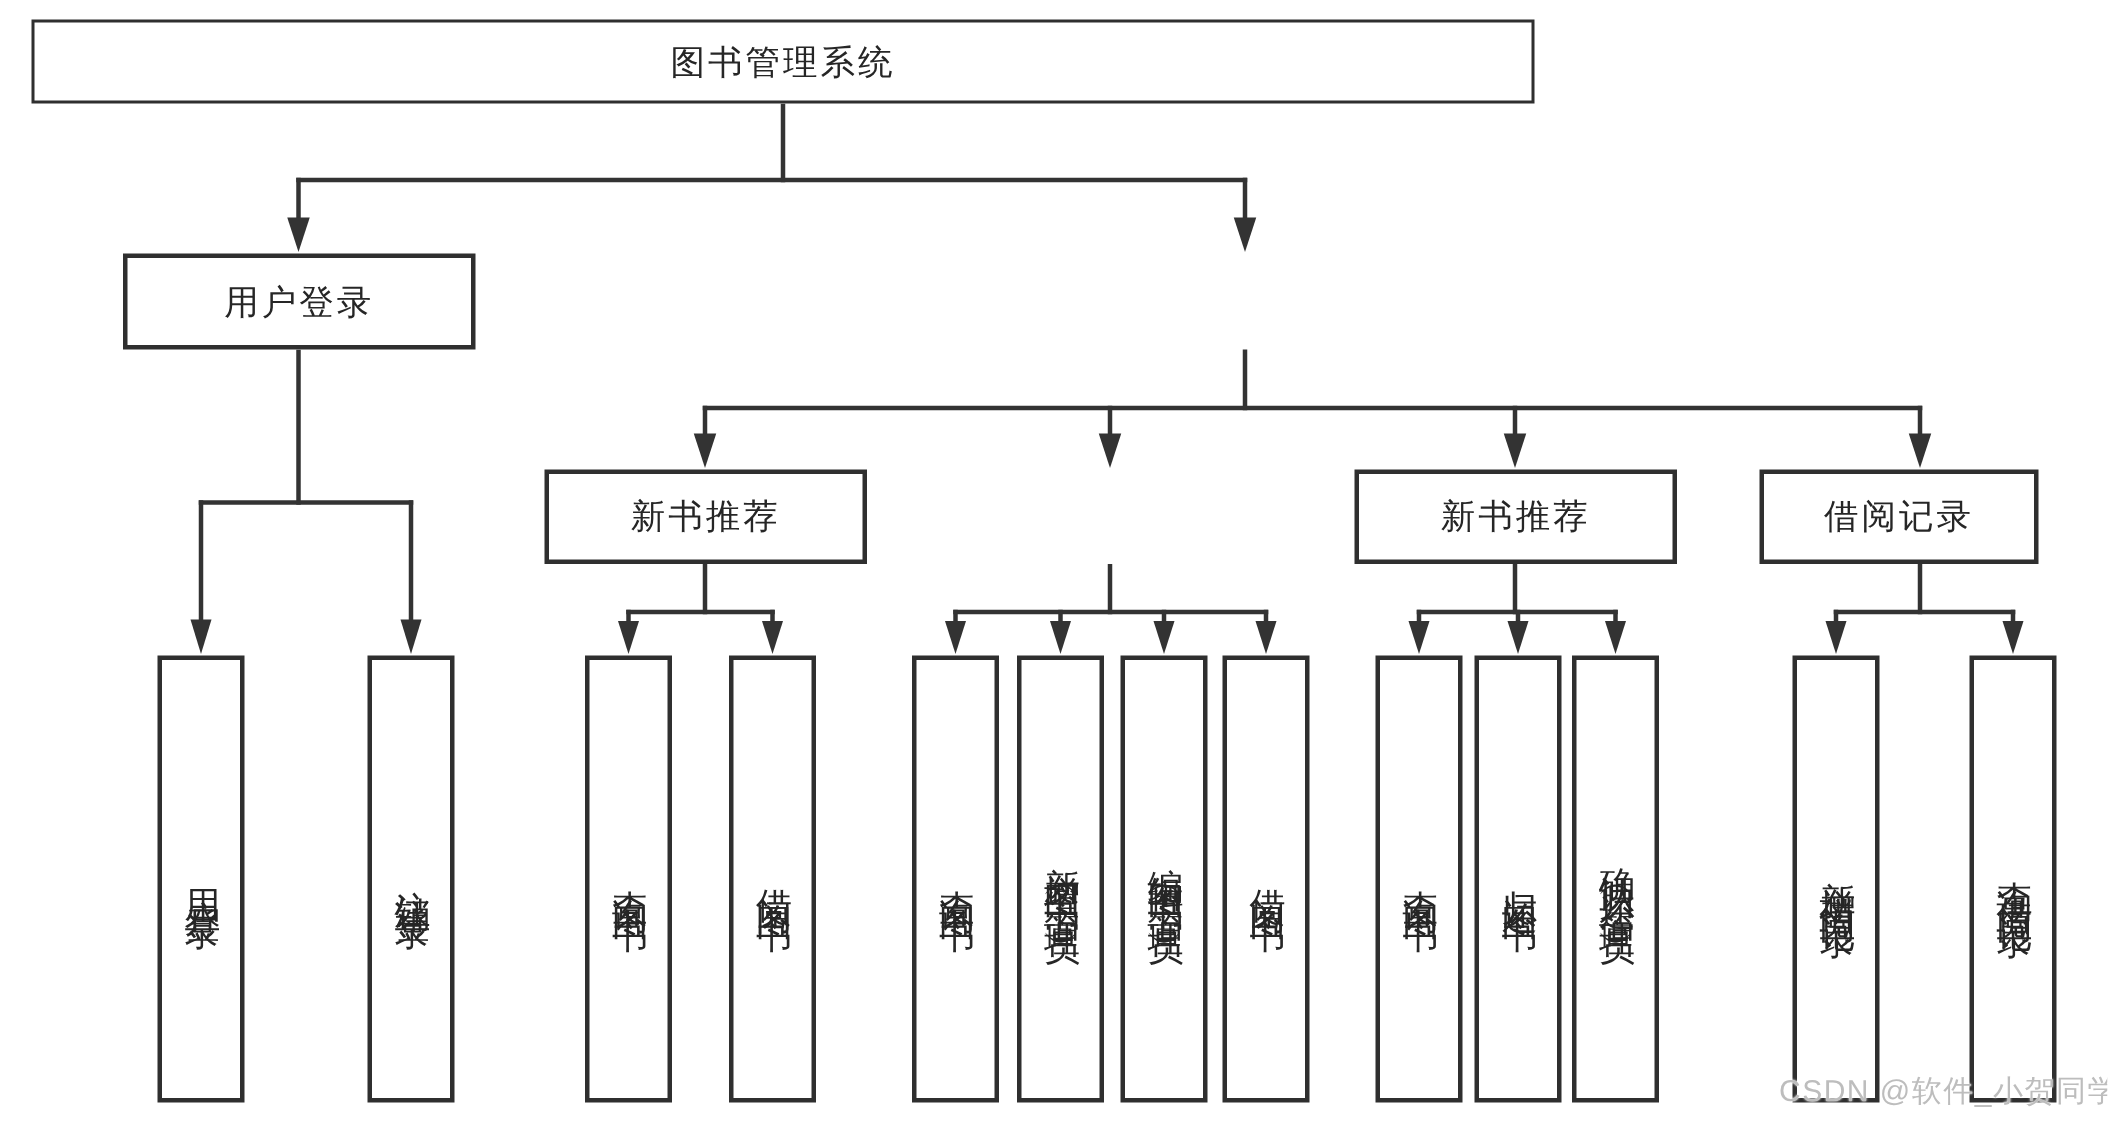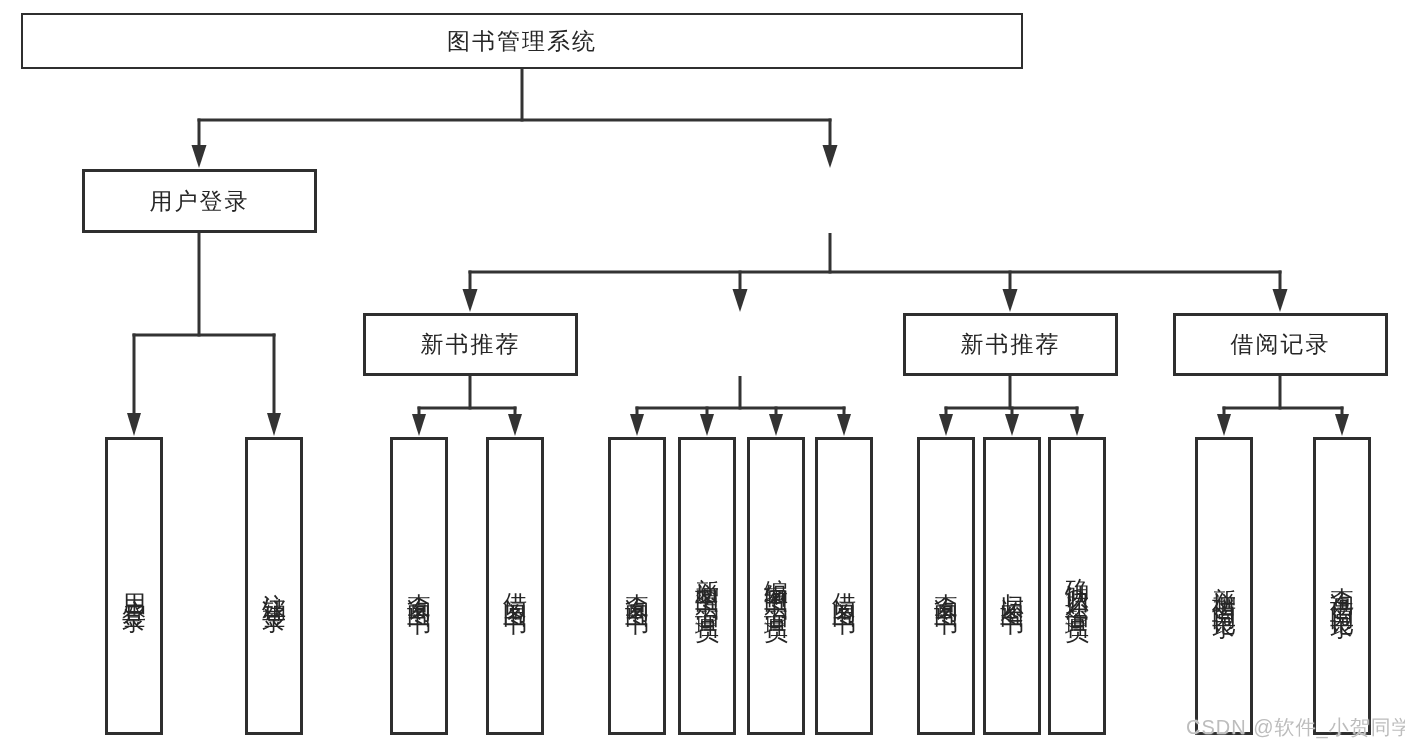--- a/index.html
+++ b/index.html
@@ -129,21 +129,21 @@
   <div class="node" style="left:82px;top:169px;width:235px;height:64px;">
     <span>用户登录</span>
   </div>
 
   <div class="node" style="left:363px;top:313px;width:215px;height:63px;">
     <span>新书推荐</span>
   </div>
   <div class="node" style="left:903px;top:313px;width:215px;height:63px;">
     <span>新书推荐</span>
   </div>
-  <div class="node" style="left:1173px;top:313px;width:215px;height:63px;">
+  <div class="node" style="left:1173px;top:313px;width:186px;height:63px;">
     <span>借阅记录</span>
   </div>
 
   <div class="leaf" style="left:105px;">
     <span>用户登录</span>
   </div>
   <div class="leaf" style="left:245px;">
     <span>注销登录</span>
   </div>
 

